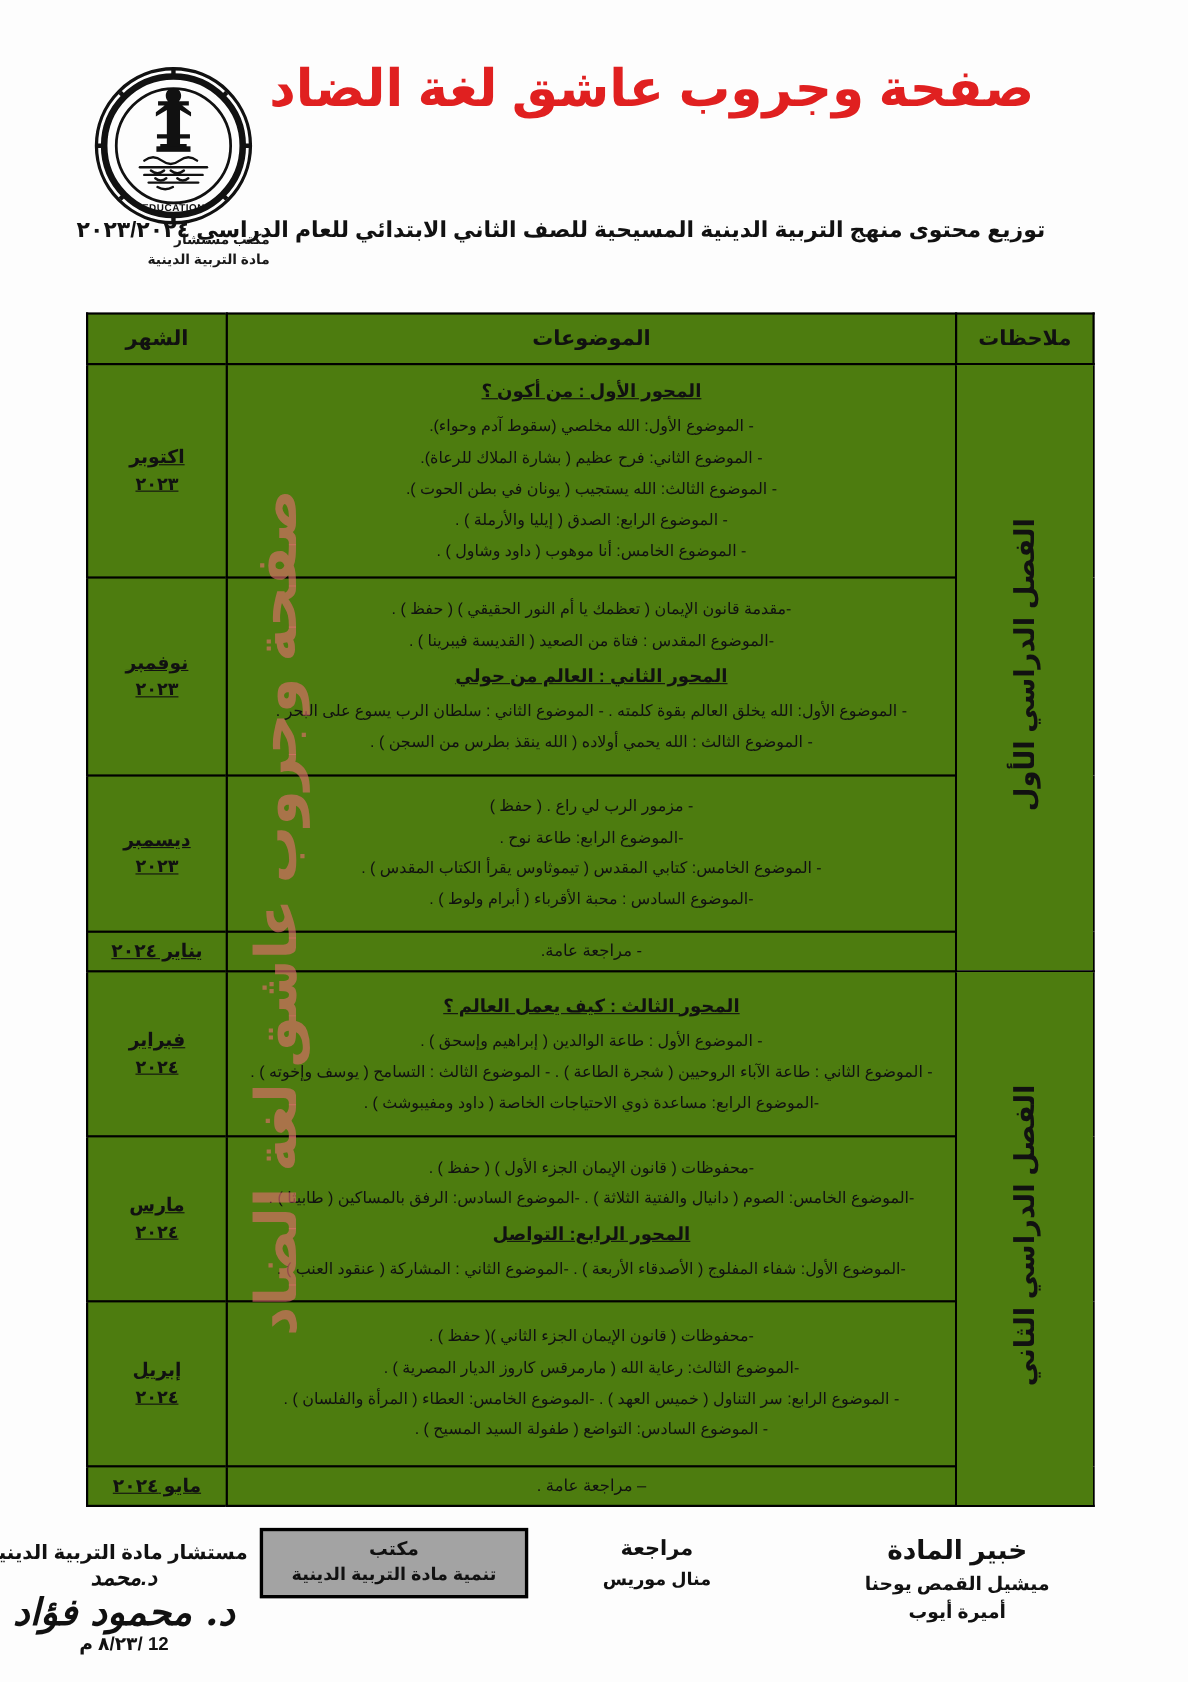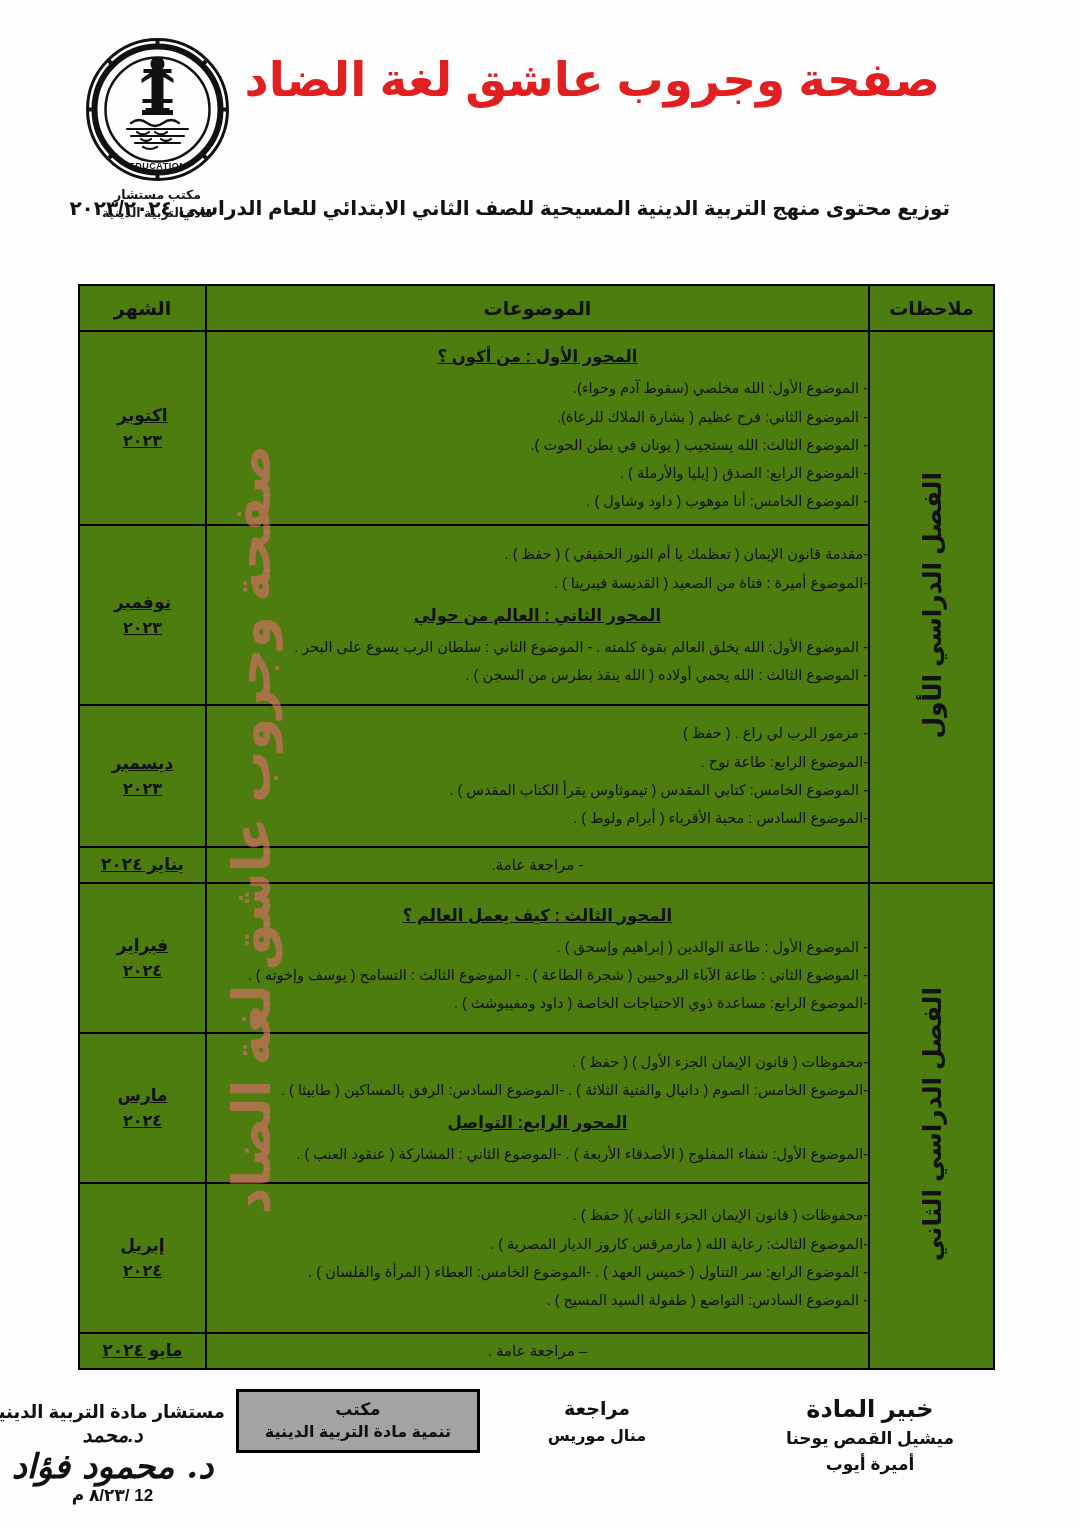--- a/index.html
+++ b/index.html
@@ -13,21 +13,21 @@
   }
   .page{position:relative;width:1080px;height:1529px;}
 
   
   .header{position:relative;height:238px;}
   .banner{
     position:absolute;right:140px;top:52px;
     font-size:47px;font-weight:bold;color:#e02020;
     letter-spacing:0px;white-space:nowrap;
   }
-  .seal-wrap{position:absolute;left:70px;top:37px;width:175px;text-align:center;}
+  .seal-wrap{position:absolute;left:70px;top:60px;width:175px;text-align:right;}
   .seal{width:145px;height:145px;margin:0 auto;position:relative;}
   .seal svg{display:block;}
   .seal-sub{font-size:12.5px;font-weight:bold;line-height:1.45;margin-top:4px;color:#1a1a1a;}
 
   .doc-title{
     position:absolute;right:130px;top:196px;
     font-size:20px;font-weight:bold;white-space:nowrap;color:#111;
   }
 
   
@@ -54,21 +54,21 @@
   td.topics{
     padding:8px 14px 8px 14px;
     font-size:14.5px;line-height:1.95;
     text-align:right;
   }
   td.topics .hdg{
     font-weight:bold;font-size:16.5px;text-decoration:underline;
     display:block;text-align:center;margin-bottom:2px;
   }
   td.topics .ln{display:block;white-space:nowrap;}
-  td.topics .ln.r{text-align:right;}
+  td.topics .ln.r{text-align:center;}
   td.topics .ctr-hdg{
     font-weight:bold;font-size:16.5px;text-decoration:underline;
     display:block;text-align:center;margin:2px 0;
   }
   td.topics .single{display:block;text-align:center;font-size:15px;}
 
   td.sem{
     width:125px;
     text-align:center;
     position:relative;
@@ -206,21 +206,21 @@
           </td>
           <td class="month">
             <span>اكتوبر</span>
             <span class="yr">٢٠٢٣</span>
           </td>
         </tr>
 
         <tr>
           <td class="topics" style="height:178px">
             <span class="ln r">-مقدمة قانون الإيمان ( تعظمك يا أم النور الحقيقي ) ( حفظ ) .</span>
-            <span class="ln r">-الموضوع أميرة : فتاة من الصعيد ( القديسة فيبرينا ) .</span>
+            <span class="ln r">-الموضوع المقدس : فتاة من الصعيد ( القديسة فيبرينا ) .</span>
             <span class="ctr-hdg">المحور الثاني : العالم من حولي</span>
             <span class="ln r">- الموضوع الأول: الله يخلق العالم بقوة كلمته .     -  الموضوع الثاني : سلطان الرب يسوع على البحر .</span>
             <span class="ln r">- الموضوع الثالث : الله يحمي أولاده ( الله ينقذ بطرس من السجن ) .</span>
           </td>
           <td class="month">
             <span>نوفمبر</span>
             <span class="yr">٢٠٢٣</span>
           </td>
         </tr>
 

